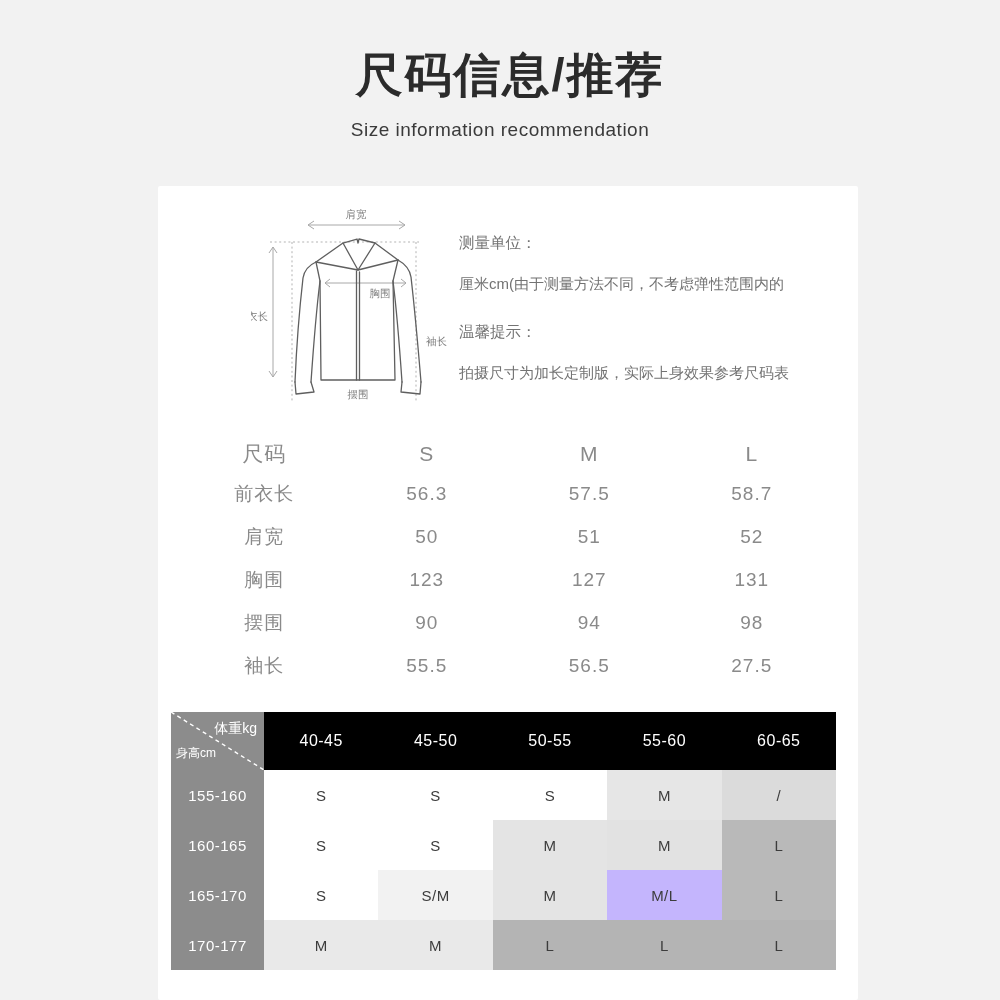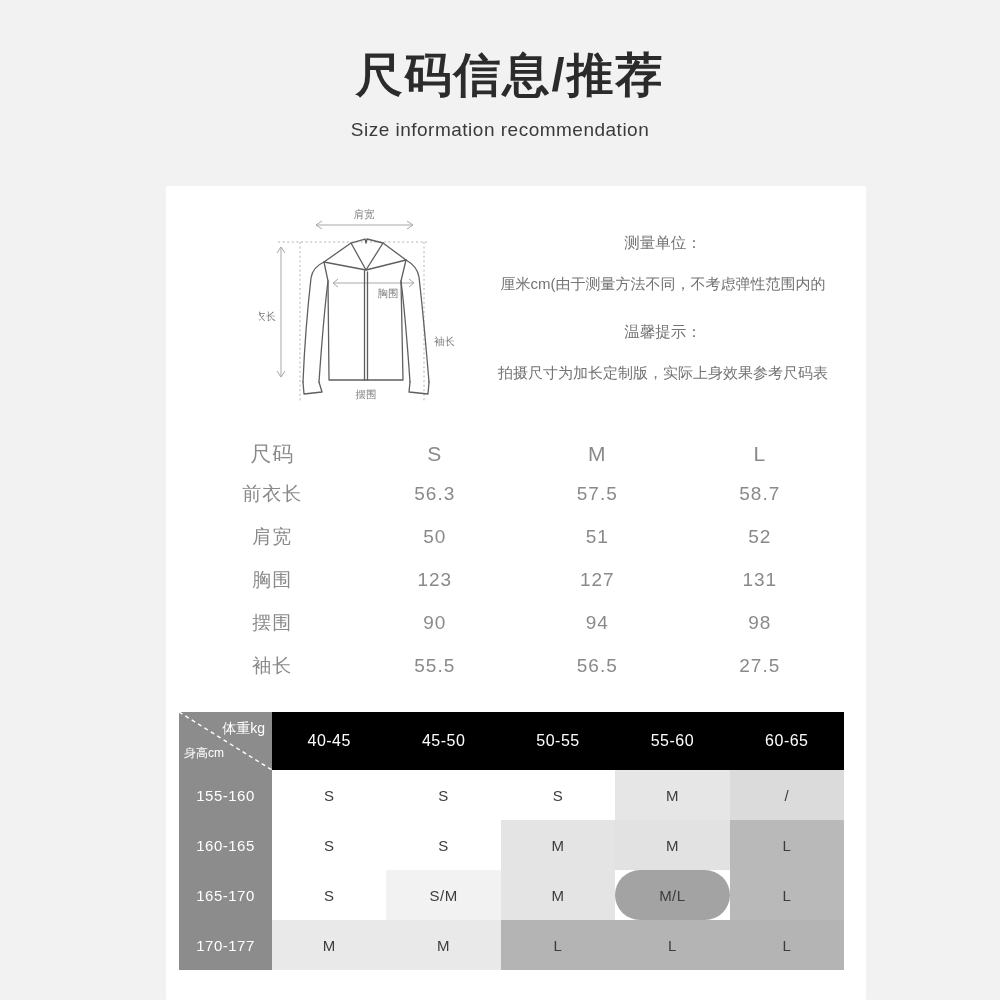--- a/index.html
+++ b/index.html
@@ -23,25 +23,24 @@
   .hero-subtitle {
     margin-top: 12px;
     font-size: 19px;
     font-weight: 400;
     color: #3a3a3a;
     letter-spacing: 0.5px;
   }
   
   .panel {
     position: absolute;
-    left: 166px; top: 186px;
+    left: 158px; top: 186px;
     width: 700px; height: 814px;
     background: #ffffff;
     border-radius: 2px;
-    text-align: center;
   }
   
   .diagram { position: absolute; left: 93px; top: 12px; width: 200px; height: 214px; }
   .diagram svg { width: 100%; height: 100%; display: block; }
   .diagram text { font-family: "Liberation Sans", "DejaVu Sans", sans-serif; font-size: 10.5px; fill: #7d7d7d; }
   
   .notes { position: absolute; left: 301px; top: 47px; width: 392px; color: #737373; }
   .notes .nt-title { font-size: 15.5px; margin-bottom: 16px; }
   .notes .nt-line { font-size: 15px; line-height: 28px; }
   .notes .nt-gap { margin-top: 24px; }
@@ -207,21 +206,21 @@
     <div class="mx-cell" style="background: rgb(255, 255, 255);">S</div>
     <div class="mx-cell" style="background: rgb(255, 255, 255);">S</div>
     <div class="mx-cell" style="background: rgb(228, 228, 228);">M</div>
     <div class="mx-cell" style="background: rgb(226, 226, 226);">M</div>
     <div class="mx-cell" style="background: rgb(185, 185, 185);">L</div>
 
     <div class="mx-rowlabel">165-170</div>
     <div class="mx-cell" style="background: rgb(255, 255, 255);">S</div>
     <div class="mx-cell" style="background: rgb(242, 242, 242);">S/M</div>
     <div class="mx-cell" style="background: rgb(228, 228, 228);">M</div>
-    <div class="mx-cell" style="background: #a3a3a3; border-radius: 25px;">M/L</div>
+    <div class="mx-cell" style="background: #c4b5fd;">M/L</div>
     <div class="mx-cell" style="background: rgb(185, 185, 185);">L</div>
 
     <div class="mx-rowlabel">170-177</div>
     <div class="mx-cell" style="background: rgb(233, 233, 233);">M</div>
     <div class="mx-cell" style="background: rgb(233, 233, 233);">M</div>
     <div class="mx-cell" style="background: rgb(180, 180, 180);">L</div>
     <div class="mx-cell" style="background: rgb(180, 180, 180);">L</div>
     <div class="mx-cell" style="background: rgb(180, 180, 180);">L</div>
   </div>
 

